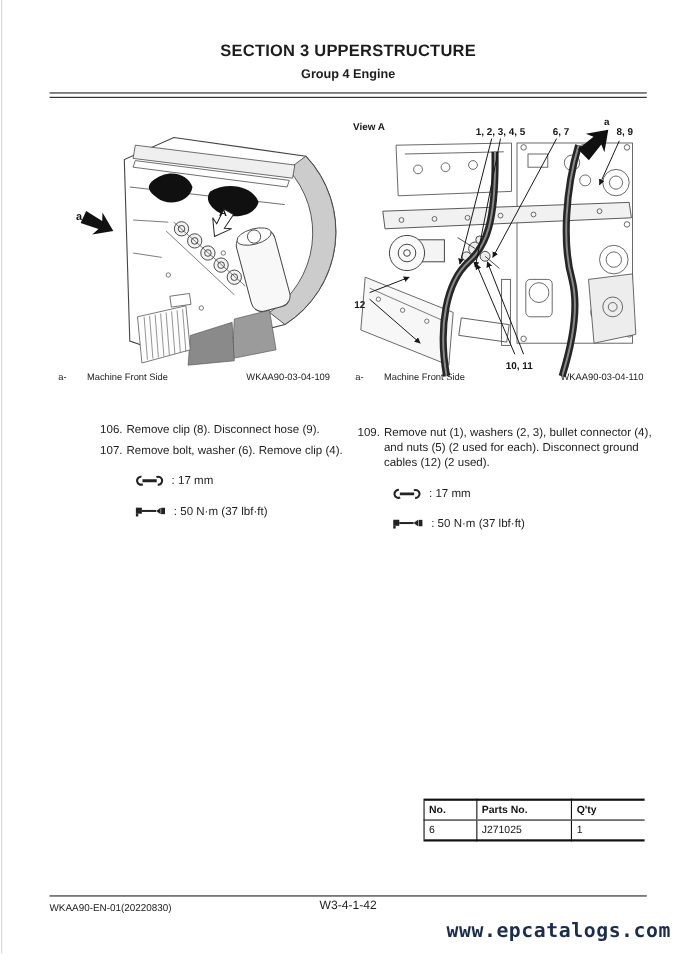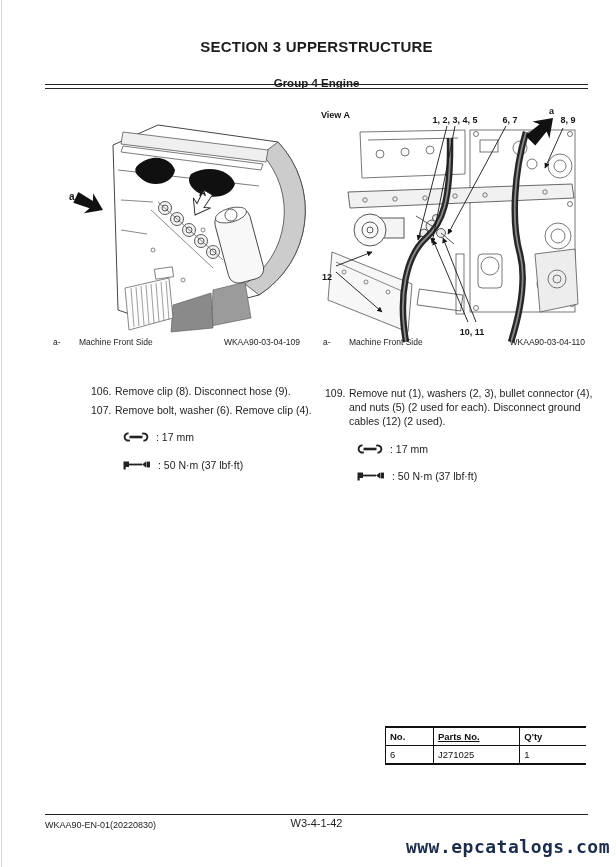--- a/index.html
+++ b/index.html
@@ -4,21 +4,21 @@
 <style>
   html,body{margin:0;padding:0;background:#ffffff;}
   .page{
     position:relative;width:616px;height:867px;background:#fff;
     font-family:"Liberation Sans",sans-serif;color:#1d1d1f;overflow:hidden;
   }
   .edge-artifact{position:absolute;left:1px;top:0;width:1px;height:100%;background:#d8d8d8;}
   
   .header{position:absolute;top:38px;left:45px;width:543px;text-align:center;}
   .section-title{font-size:15px;font-weight:bold;letter-spacing:.2px;}
-  .group-title{font-size:11.5px;font-weight:bold;margin-top:22px;}
+  .group-title{font-size:11.5px;font-weight:bold;margin-top:7px;}
   .header-rule{position:absolute;top:84px;left:45px;width:543px;height:3px;
     border-top:1px solid #222;border-bottom:1px solid #222;}
   
   .figure{position:absolute;top:100px;height:250px;}
   .figure-left{left:45px;width:263px;}
   .figure-right{left:315px;width:278px;}
   .fig-svg{position:absolute;}
   .fig-svg text{font:bold 9px "Liberation Sans",sans-serif;fill:#161616;}
   .fig-svg text.big{font-size:10px;}
   .caption{position:absolute;top:237px;left:0;right:0;display:flex;
@@ -309,21 +309,21 @@
         </g>
       </svg>
       <span>: 50 N·m (37 lbf·ft)</span>
     </div>
   </div>
 
   <table class="parts-table">
     <thead>
       <tr>
         <th style="width:45px;">No.</th>
-        <th style="width:88px;text-decoration:underline;">Parts No.</th>
+        <th style="width:88px;">Parts No.</th>
         <th style="width:68px;">Q'ty</th>
       </tr>
     </thead>
     <tbody>
       <tr>
         <td>6</td>
         <td>J271025</td>
         <td>1</td>
       </tr>
     </tbody>

